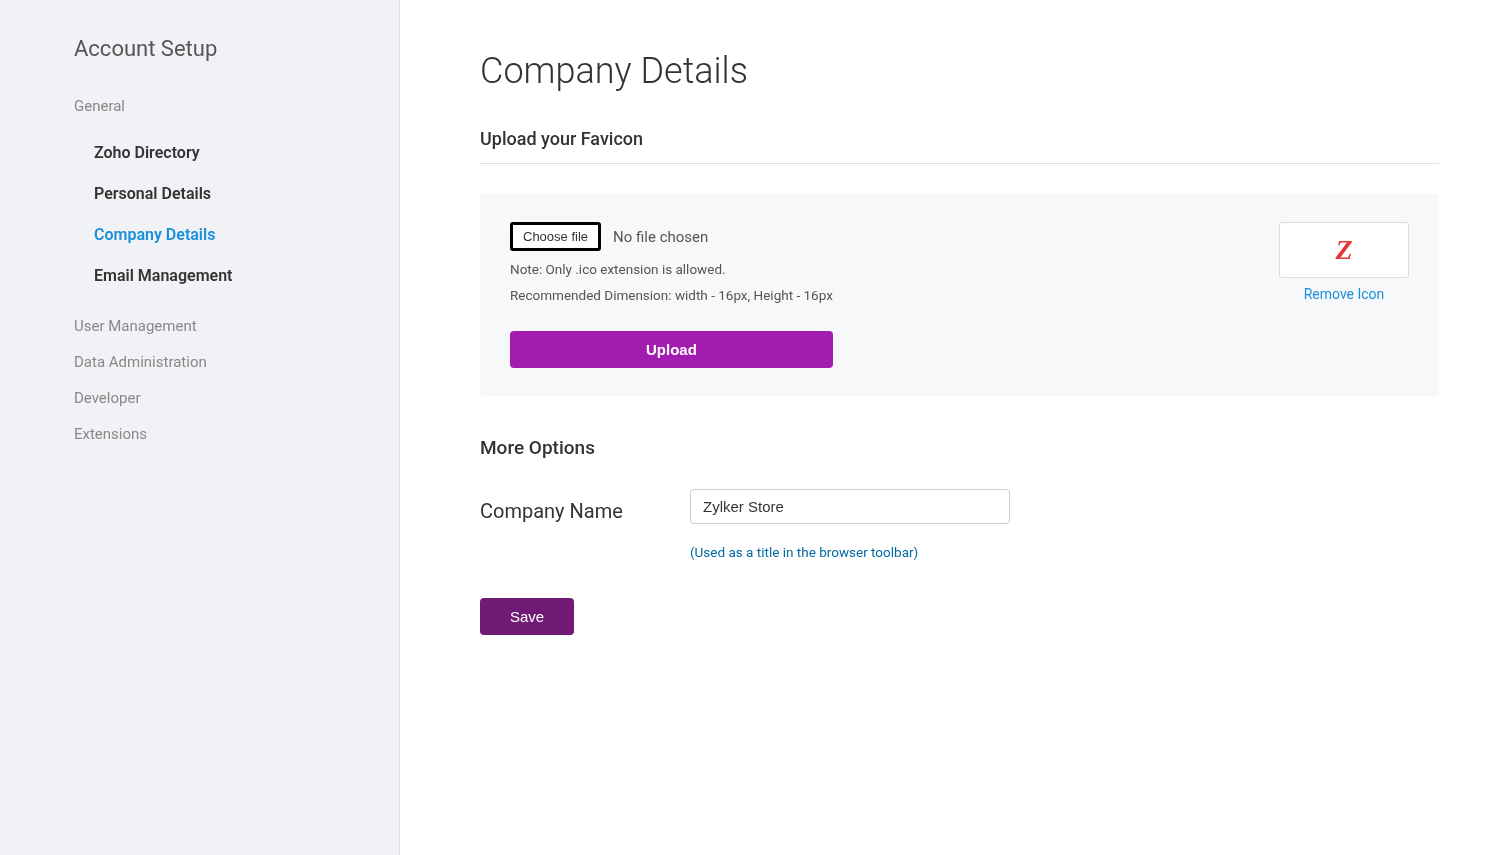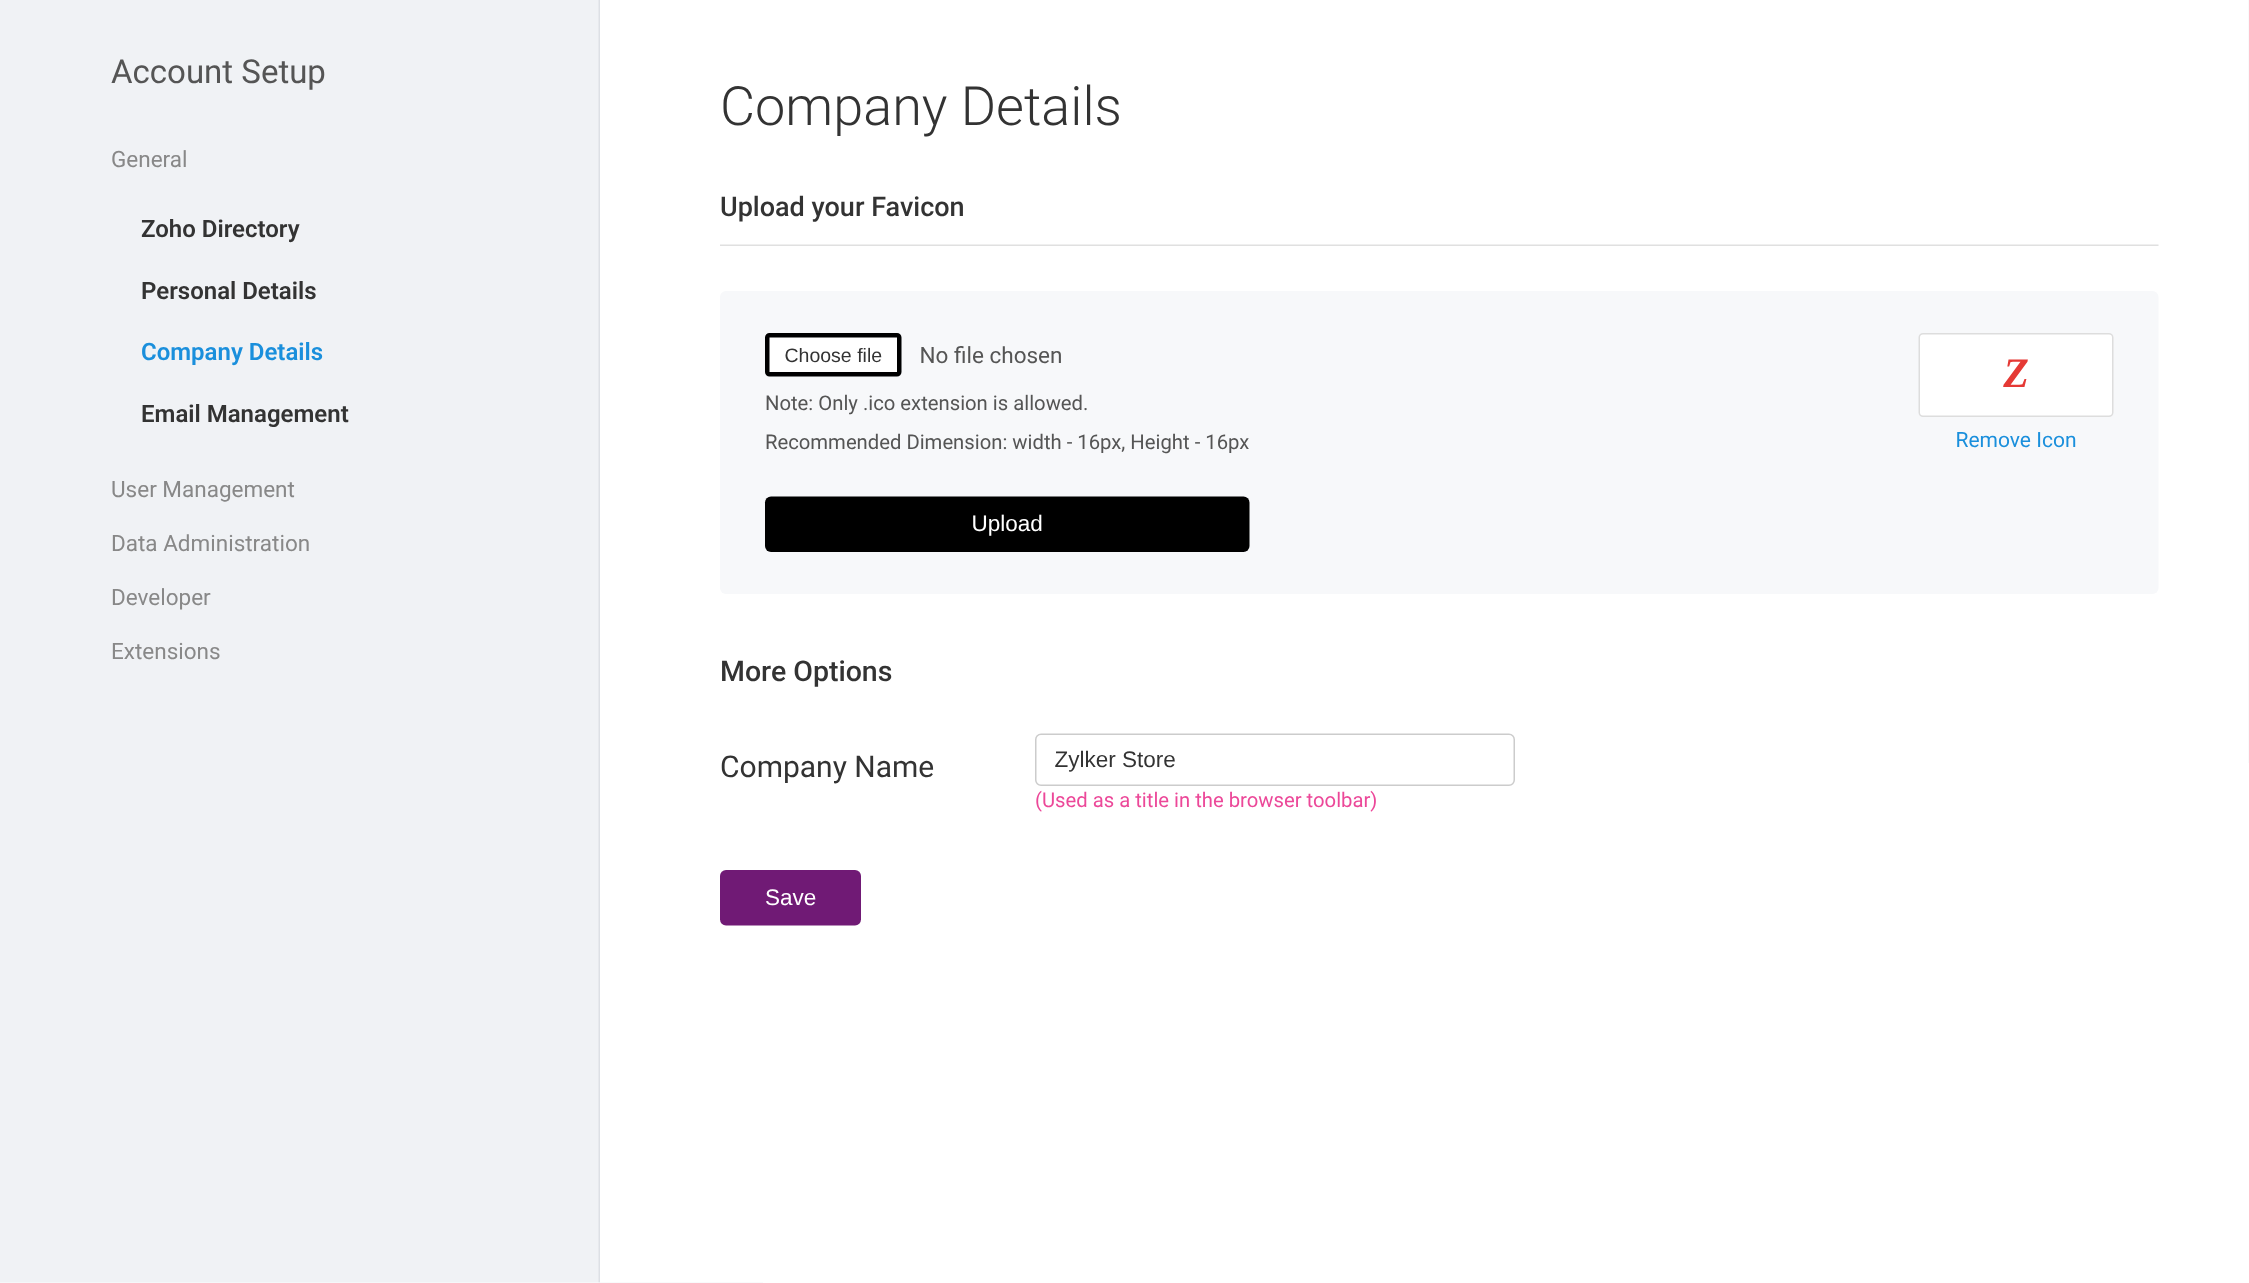--- a/index.html
+++ b/index.html
@@ -107,28 +107,28 @@
     .no-file-text {
       font-size: 15px;
       color: #555;
     }
     .note-text {
       font-size: 13.5px;
       color: #555;
     }
     .upload-btn {
       margin-top: 18px;
-      background: #000000;
+      background: #a21caf;
       color: #fff;
       border: none;
       border-radius: 4px;
       padding: 10px 28px;
       font-size: 15px;
       cursor: pointer;
-      font-weight: 400;
+      font-weight: 700;
     }
     
     .favicon-preview {
       display: flex;
       flex-direction: column;
       align-items: center;
       gap: 8px;
     }
     .favicon-img-box {
       width: 130px;
@@ -169,34 +169,34 @@
     .form-label {
       font-size: 20px;
       color: #333;
       font-weight: 400;
       min-width: 180px;
       padding-top: 10px;
     }
     .form-field-col {
       display: flex;
       flex-direction: column;
-      gap: 2px;
+      gap: 20px;
     }
     .company-name-input {
       width: 320px;
       padding: 8px 12px;
       font-size: 15px;
       border: 1px solid #ccc;
       border-radius: 4px;
       color: #333;
       outline: none;
     }
     .field-hint {
       font-size: 13.5px;
-      color: #ec4899;
+      color: #0369a1;
     }
     .save-btn {
       margin-top: 28px;
       background: #701a75;
       color: #fff;
       border: none;
       border-radius: 4px;
       padding: 10px 30px;
       font-size: 15px;
       cursor: pointer;

